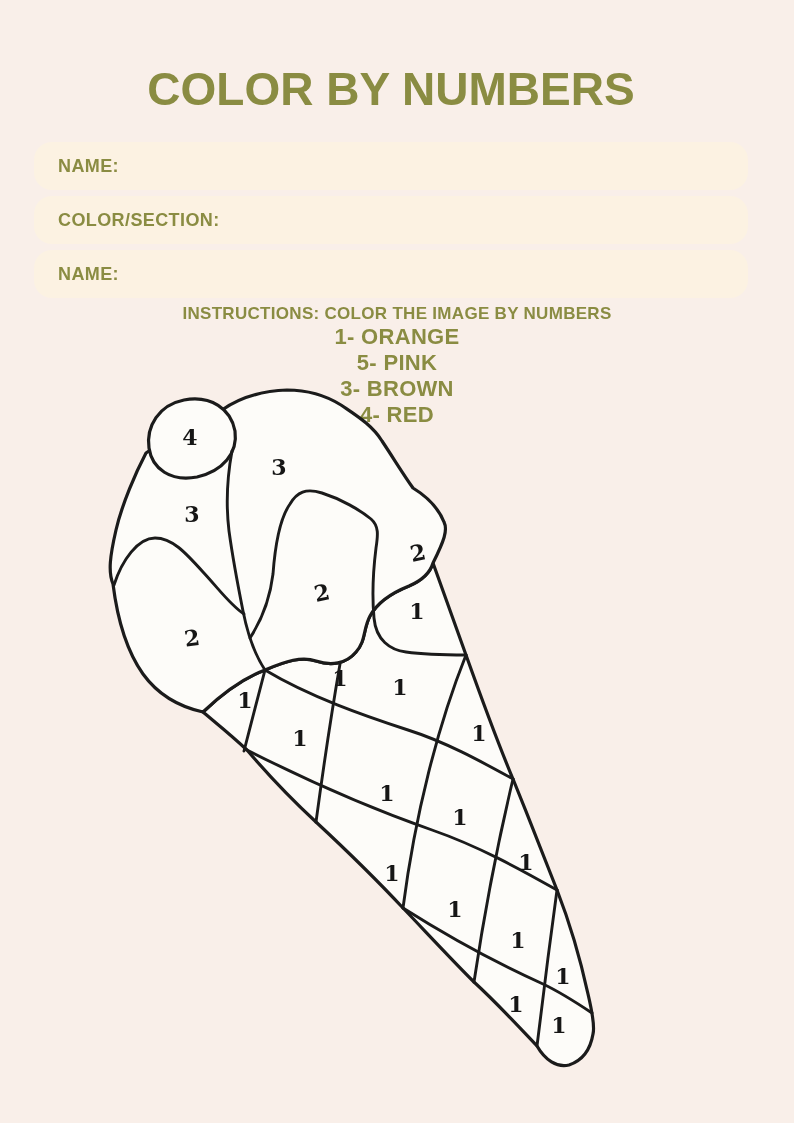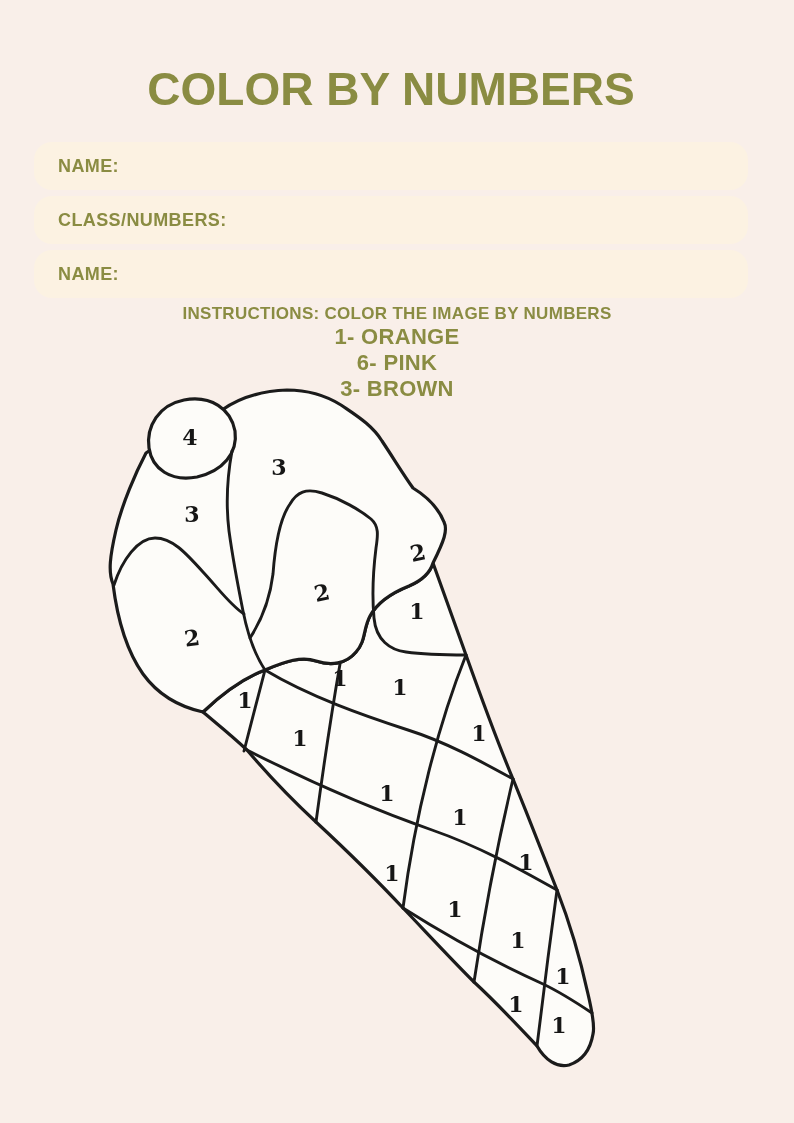--- a/index.html
+++ b/index.html
@@ -88,32 +88,33 @@
 </head>
 <body>
 
 <div class="page-title">COLOR BY NUMBERS</div>
 
 <div class="fields">
   <div class="field-bar">
     <span class="field-label">NAME:</span>
   </div>
   <div class="field-bar">
-    <span class="field-label">CLASS/NUMBERS:</span>
+    <span class="field-label">COLOR/SECTION:</span>
   </div>
   <div class="field-bar">
     <span class="field-label">NAME:</span>
   </div>
 </div>
 
 <div class="instructions">
   <div class="heading">INSTRUCTIONS: COLOR THE IMAGE BY NUMBERS</div>
   <div class="legend-line">1- ORANGE</div>
-  <div class="legend-line">6- PINK</div>
+  <div class="legend-line">5- PINK</div>
   <div class="legend-line">3- BROWN</div>
+  <div class="legend-line">4- RED</div>
 </div>
 
 <svg class="figure" viewBox="0 0 794 1123" aria-label="ice cream cone line art">
 
   <path class="outline" d="
     M 203,712
     C 224,692 244,678 265,670
     C 286,661 302,656 316,661
     C 331,666 346,664 356,652
     C 366,641 363,629 370,616

